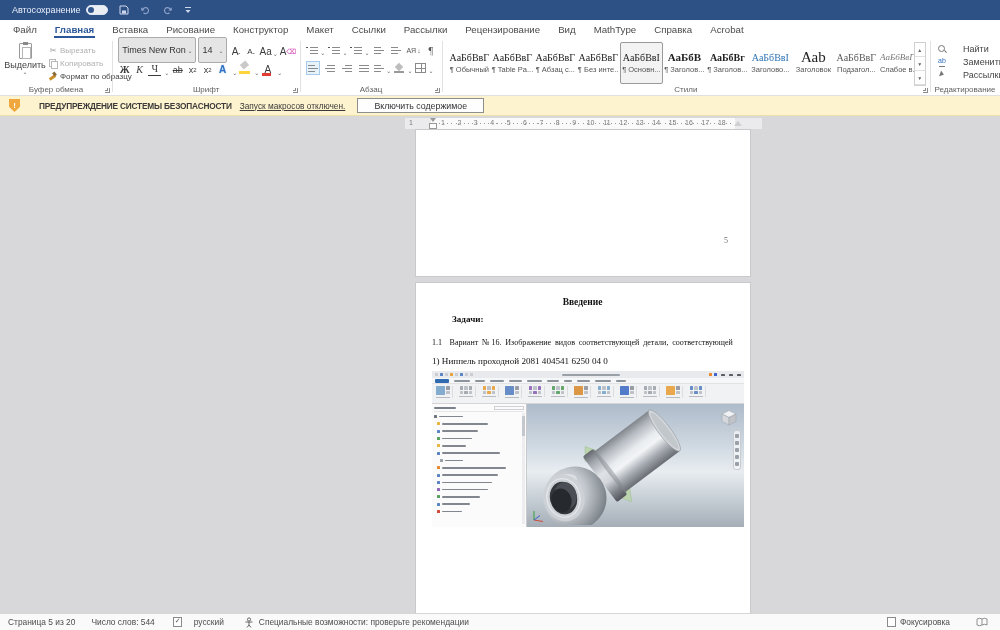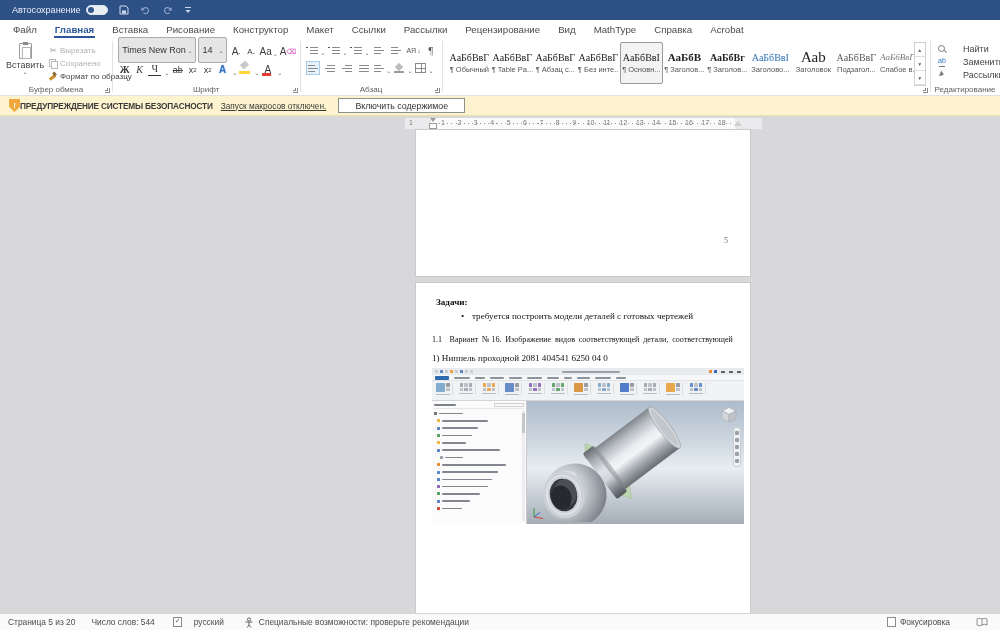--- a/index.html
+++ b/index.html
@@ -101,40 +101,40 @@
 .eic{width:9px;height:9px;position:relative;flex:0 0 9px}
 .find-ic::before{content:"";position:absolute;left:0;top:0;width:5px;height:5px;border:1px solid #777;border-radius:50%}
 .find-ic::after{content:"";position:absolute;left:5.5px;top:5.5px;width:3px;height:1px;background:#777;transform:rotate(45deg)}
 .repl-ic::before{content:"ab";position:absolute;left:0;top:-1px;font-size:7px;color:#2f6fc1}
 .repl-ic::after{content:"";position:absolute;left:1px;bottom:0;width:6px;height:1px;background:#777}
 .sel-ic::before{content:"";position:absolute;left:2px;top:0;border-left:4px solid #777;border-top:3px solid transparent;border-bottom:3px solid transparent;transform:rotate(20deg)}
 
 .warnbar{height:20px;background:#fdf3ce;border-bottom:1px solid #ece0ab;display:flex;align-items:center;font-size:9.5px;color:#3b3b3b}
 .shield{width:11px;height:13px;margin-left:9px;background:#efa73e;clip-path:polygon(0 0,100% 0,100% 60%,50% 100%,0 60%);display:flex;align-items:center;justify-content:center;color:#fff;font-size:8px;font-weight:bold}
 .warnbar{font-size:8.3px}
-.warn-title{font-weight:700;margin-left:0;letter-spacing:-.2px}
+.warn-title{font-weight:700;margin-left:19px;letter-spacing:-.2px}
 .warn-link{margin-left:8px;text-decoration:underline;color:#3b3b3b}
 .warn-btn{margin-left:12px;height:15px;background:#fefefe;border:1px solid #8e8e8e;font-size:8.8px;color:#333;padding:0 16px;font-family:"Liberation Sans",sans-serif}
 
 .workspace{position:relative;height:497px;background:#d8d8da;overflow:hidden}
 .ruler{position:absolute;left:405px;top:2px;width:357px;height:11px;background:#ebebed}
 .ruler::before{content:"";position:absolute;left:26px;right:27px;top:0;bottom:0;background:#fafafa}
 .ruler::after{content:"";position:absolute;left:30px;right:30px;top:5px;height:1px;background-image:repeating-linear-gradient(90deg,#9a9a9a 0 1px,transparent 1px 4.1px)}
 .ruler-num{position:absolute;top:1px;font-size:7px;color:#7a7a7a;width:10px;text-align:center;margin-left:-5px}
 .ind-marker{position:absolute;left:24px;top:0;width:7px;height:11px}
 .ind-marker::before{content:"";position:absolute;left:1px;top:0;border-left:3px solid transparent;border-right:3px solid transparent;border-top:4px solid #9a9a9a}
 .ind-marker::after{content:"";position:absolute;left:0;bottom:0;width:6px;height:4px;background:#fff;border:1px solid #9a9a9a}
 .ind-right{position:absolute;left:329px;top:3px;border-left:4px solid transparent;border-right:4px solid transparent;border-bottom:5px solid #cfcfcf}
 .page{position:absolute;left:416px;width:334px;background:#fff;box-shadow:0 0 0 1px #c9c9cb}
 .page1{top:14px;height:146px}
 .page2{top:167px;height:360px}
 .pagenum{position:absolute;right:22px;top:106px;font-family:"Liberation Serif",serif;font-size:8px;color:#6f6f6f}
 .content{margin:12px 16px 0;font-family:"Liberation Serif",serif;font-size:9.1px;line-height:14px;color:#111;width:301px}
 .d-heading{text-align:center;font-weight:700;font-size:9.5px}
-.d-tasks{font-weight:700;margin-left:4px;margin-top:3px}
+.d-tasks{font-weight:700;margin-left:20px;margin-top:3px}
 .d-bullets{list-style:none;padding-left:40px;margin-top:0}
 .d-bullets li{position:relative;line-height:14px}
 .d-bullets li::before{content:"•";position:absolute;left:-11px}
 .d-para{margin-top:9px}
 .d-para .l1{display:block;width:340px;text-align:justify;text-align-last:justify;white-space:nowrap;transform:scaleX(.885);transform-origin:0 50%}
 .d-para .l2{display:block;text-align:left}
 .d-para .pnum{font-weight:400}
 .d-item{margin-top:5px}
 
 .inv{width:312px;height:156px;margin-top:3px;background:#fff;font-family:"Liberation Sans",sans-serif;position:relative;overflow:hidden}
@@ -270,31 +270,31 @@
 
       <div class="tab">
         <span>Acrobat</span>
       </div>
     </div>
 
   <div class="ribbon">
     <div class="rgroup g-clip">
       <div class="paste">
         <span class="clipico"></span>
-        <span class="paste-lbl">Вставить</span>
+        <span class="paste-lbl">Выделить</span>
         <span class="mini-chev">⌄</span>
       </div>
       <div class="cliplist">
         <div class="sbtn disabled">
             <span class="ic">✂</span>
             <span>Вырезать</span>
           </div>
         <div class="sbtn disabled">
             <span class="ic copyic"></span>
-            <span>Сохранено</span>
+            <span>Копировать</span>
           </div>
         <div class="sbtn">
             <span class="ic brush"></span>
             <span>Формат по образцу</span>
           </div>
       </div>
       <span class="glabel">Буфер обмена</span>
       <span class="lnch"></span>
     </div>
     <div class="rsep"></div>
@@ -461,20 +461,21 @@
           <div class="sg-item subtle">
             <span class="sg-sample">АаБбВвГа</span>
             <span class="sg-name">Слабое в...</span>
           </div>
         </div>
       <div class="sg-scroll">
         <span>▲</span>
         <span>▼</span>
         <span>▼</span>
       </div>
+      <span class="glabel">Стили</span>
       <span class="lnch"></span>
     </div>
     <div class="rsep"></div>
 
     <div class="rgroup g-edit">
       <div class="ebtn">
           <span class="eic find-ic"></span>
           <span>Найти</span>
         </div>
       <div class="ebtn">
@@ -503,24 +504,24 @@
       <span class="ind-right"></span>
       <span class="ruler-nums"><span class="ruler-num" style="left: 38px;">1</span><span class="ruler-num" style="left: 54.4px;">2</span><span class="ruler-num" style="left: 70.8px;">3</span><span class="ruler-num" style="left: 87.2px;">4</span><span class="ruler-num" style="left: 103.6px;">5</span><span class="ruler-num" style="left: 120px;">6</span><span class="ruler-num" style="left: 136.4px;">7</span><span class="ruler-num" style="left: 152.8px;">8</span><span class="ruler-num" style="left: 169.2px;">9</span><span class="ruler-num" style="left: 185.6px;">10</span><span class="ruler-num" style="left: 202px;">11</span><span class="ruler-num" style="left: 218.4px;">12</span><span class="ruler-num" style="left: 234.8px;">13</span><span class="ruler-num" style="left: 251.2px;">14</span><span class="ruler-num" style="left: 267.6px;">15</span><span class="ruler-num" style="left: 284px;">16</span><span class="ruler-num" style="left: 300.4px;">17</span><span class="ruler-num" style="left: 316.8px;">18</span></span>
     </div>
 
     <div class="page page1">
       <span class="pagenum">5</span>
     </div>
 
     <div class="page page2">
       <div class="content">
+        <div class="d-heading">Введение</div>
         <div class="d-tasks">Задачи:</div>
         <ul class="d-bullets">
 
-        <li>требуется построить модели деталей с готовых чертежей</li>
           </ul>
         <p class="d-para">
             <span class="l1"><span class="pnum">1.1</span>&nbsp;&nbsp;<span>Вариант №16. Изображение видов соответствующей детали, соответствующей</span></span>
           </p>
         <p class="d-item">1) Ниппель  проходной 2081 404541 6250 04 0</p>
 
         <div class="inv">
           <div class="inv-title">
               <span class="sq" style="background: rgb(201, 205, 210);"></span>
               <span class="sq" style="background: rgb(91, 132, 196);"></span>

